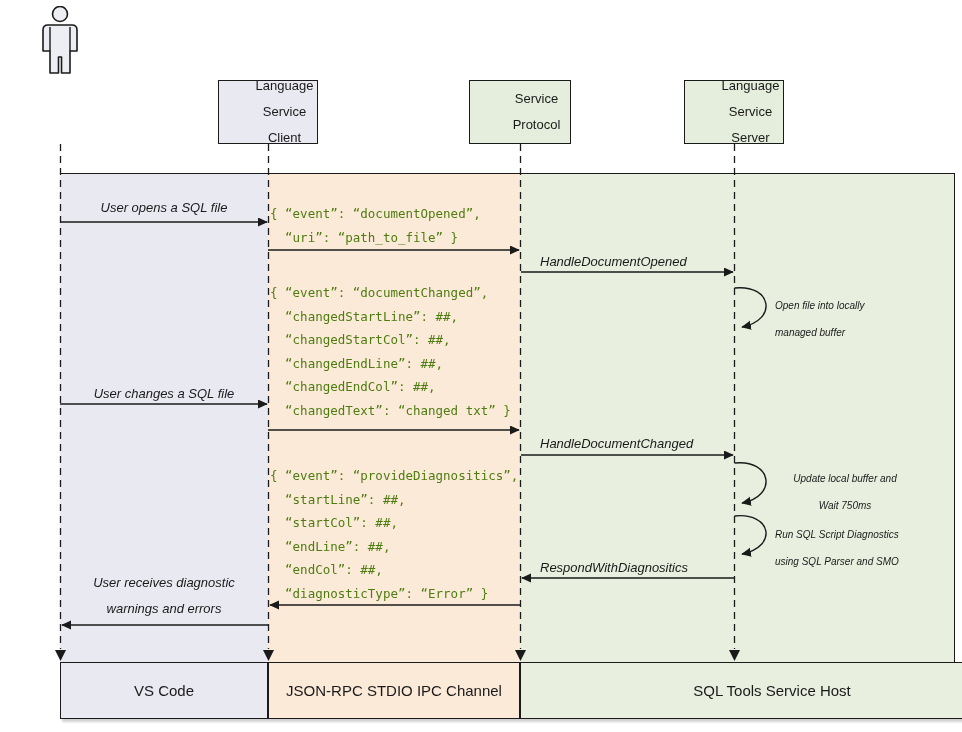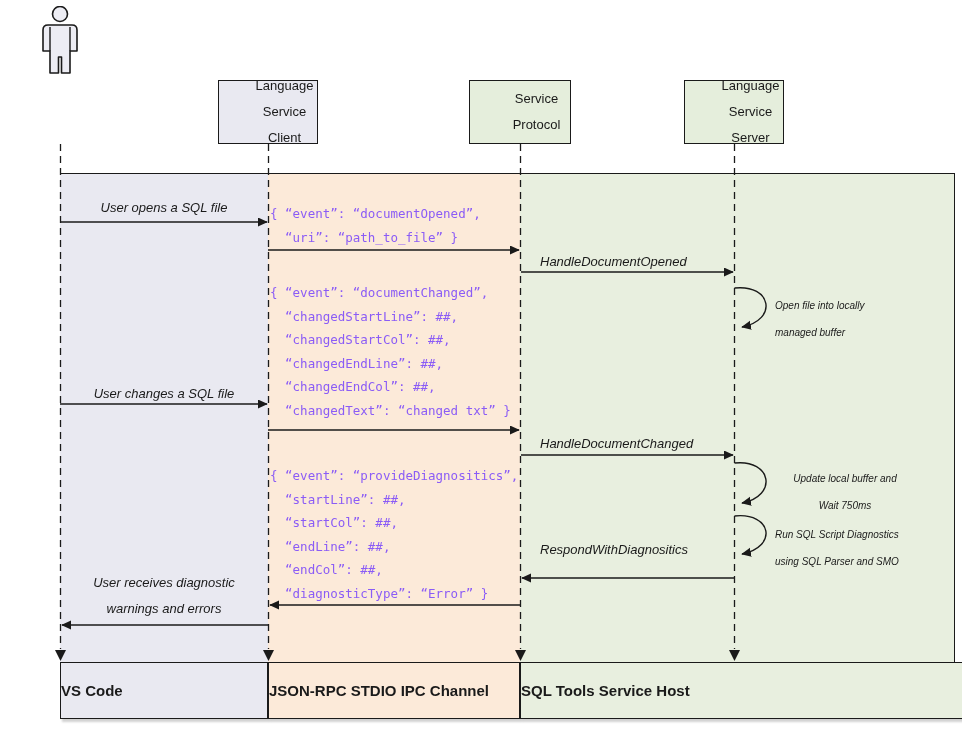--- a/index.html
+++ b/index.html
@@ -34,40 +34,40 @@
     position: absolute;
     top: 173px; height: 489px;
     border-top: 1.6px solid #1a1a1a;
   }
 
   
   .footer-box {
     position: absolute;
     top: 662px; height: 57px;
     border: 1.6px solid #1a1a1a;
-    display: flex; align-items: center; 
-    font-size: 15px; font-weight: bold;
+    display: flex; align-items: center; justify-content: center;
+    font-size: 15px; font-weight: normal;
     box-shadow: 2px 3px 2px rgba(0,0,0,0.18);
   }
 
   
   .msg-label {
     position: absolute;
     font-style: italic;
     font-size: 13px; line-height: 16px;
     white-space: nowrap;
   }
   .center { text-align: center; }
 
   
   .json-block {
     position: absolute;
     font-family: "DejaVu Sans Mono", monospace;
     font-size: 12.5px; line-height: 23.5px;
-    color: #8b5cf6;
+    color: #4d7c0f;
   }
   .json-line { white-space: pre; }
 
   
   .loop-label {
     position: absolute;
     font-style: italic;
     font-size: 10px; line-height: 27px;
     white-space: nowrap;
   }
@@ -139,21 +139,21 @@
       <path d="M734.5,288 C772,284 778,320 742,327" marker-end="url(#ah)"></path>
       <path d="M734.5,463 C772,459 778,496 742,503" marker-end="url(#ah)"></path>
       <path d="M734.5,516 C772,512 778,547 742,554" marker-end="url(#ah)"></path>
     </g>
   </svg>
 
   <div class="msg-label center" style="left:60px; top:200px; width:208px;">User opens a SQL file</div>
   <div class="msg-label" style="left:540px; top:254px;">HandleDocumentOpened</div>
   <div class="msg-label center" style="left:60px; top:386px; width:208px;">User changes a SQL file</div>
   <div class="msg-label" style="left:540px; top:436px;">HandleDocumentChanged</div>
-  <div class="msg-label" style="left:540px; top:542px;">RespondWithDiagnositics</div>
+  <div class="msg-label" style="left:540px; top:560px;">RespondWithDiagnositics</div>
   <div class="msg-label center" style="left:60px; top:570px; width:208px; line-height:26px; white-space:normal;text-align:center;">
     <div>User receives diagnostic</div>
     <div>warnings and errors</div>
   </div>
 
   <div class="loop-label" style="left:775px; top:292px;">
     <div>Open file into locally</div>
     <div>managed buffer</div>
   </div>
   <div class="loop-label center" style="left:745px; top:465px; width:200px;">

